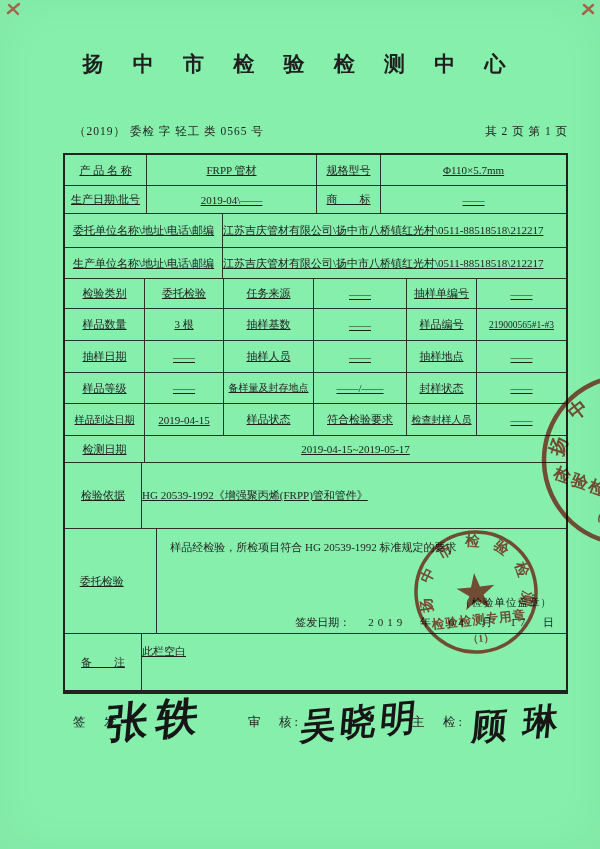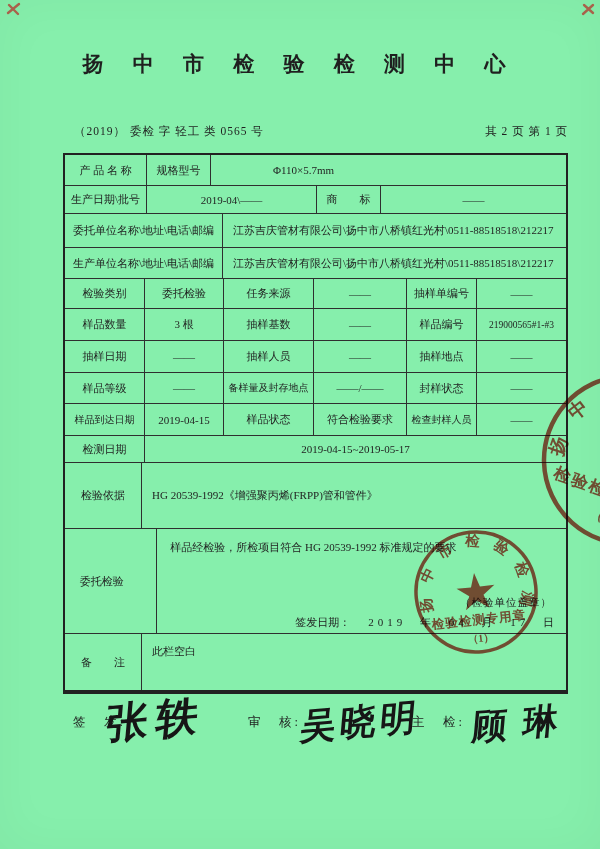--- a/index.html
+++ b/index.html
@@ -10,23 +10,23 @@
              font-size:21px;font-weight:bold;letter-spacing:12px;white-space:nowrap;}
   .report-title{position:absolute;top:88px;left:0;right:0;text-align:center;
              font-size:27px;font-weight:bold;letter-spacing:17px;white-space:nowrap;}
   .ref-line{position:absolute;top:124px;left:74px;width:494px;display:flex;
             justify-content:space-between;font-size:11.5px;letter-spacing:1px;}
   .rpt-table{position:absolute;left:63px;top:153px;width:505px;box-sizing:border-box;
              border:2.5px solid #222;border-bottom-width:4px;background:transparent;}
   .tr{display:flex;box-sizing:border-box;}
   .tr + .tr{border-top:1.5px solid #2f2f2f;}
   .td{box-sizing:border-box;display:flex;align-items:center;justify-content:center;
-      font-size:11px;text-align:center;overflow:hidden;white-space:nowrap;}
+      font-size:11px;text-align:center;overflow:hidden;white-space:nowrap;text-decoration:underline;}
   .td + .td{border-left:1.5px solid #2f2f2f;}
-  .td.left{justify-content:flex-start;text-align:left;padding-left:10px;}
+  .td.left{justify-content:flex-start;text-align:left;}
   .td.topleft{align-items:flex-start;padding-top:10px;}
   .concl-cell{position:relative;white-space:normal;margin-left:18px;}
   .concl-text{position:absolute;left:13px;top:11px;font-size:11px;}
   .seal-hint{position:absolute;right:14px;top:67px;font-size:10.5px;letter-spacing:1px;}
   .issue-line{position:absolute;right:8px;top:86px;font-size:11px;word-spacing:7px;}
   .issue-line .dt{margin-left:18px;letter-spacing:4px;}
   .sig-row{position:absolute;left:0;top:690px;width:600px;height:90px;font-size:12.5px;}
   .sig-label{position:absolute;letter-spacing:3px;}
   .hand{position:absolute;font-size:40px;font-weight:600;color:#161616;
         transform:rotate(-5deg) skewX(-10deg);letter-spacing:8px;white-space:nowrap;}
@@ -49,20 +49,21 @@
   <div class="org-title">扬 中 市 检 验 检 测 中 心</div>
   <div class="ref-line">
     <span>（2019） 委检 字 轻工 类 0565 号</span>
     <span>其 2 页 第 1 页</span>
   </div>
 
   <div class="rpt-table">
 
     <div class="tr" style="height:30px">
       <div class="td" style="width:81px">产 品 名 称</div>
+      <div class="td" style="width:170px">FRPP 管材</div>
       <div class="td" style="width:64px">规格型号</div>
       <div class="td" style="width:186px">Φ110×5.7mm</div>
     </div>
 
     <div class="tr" style="height:28px">
       <div class="td" style="width:81px">生产日期\批号</div>
       <div class="td" style="width:170px">2019-04\——</div>
       <div class="td" style="width:64px">商　　标</div>
       <div class="td" style="width:186px">——</div>
     </div>

